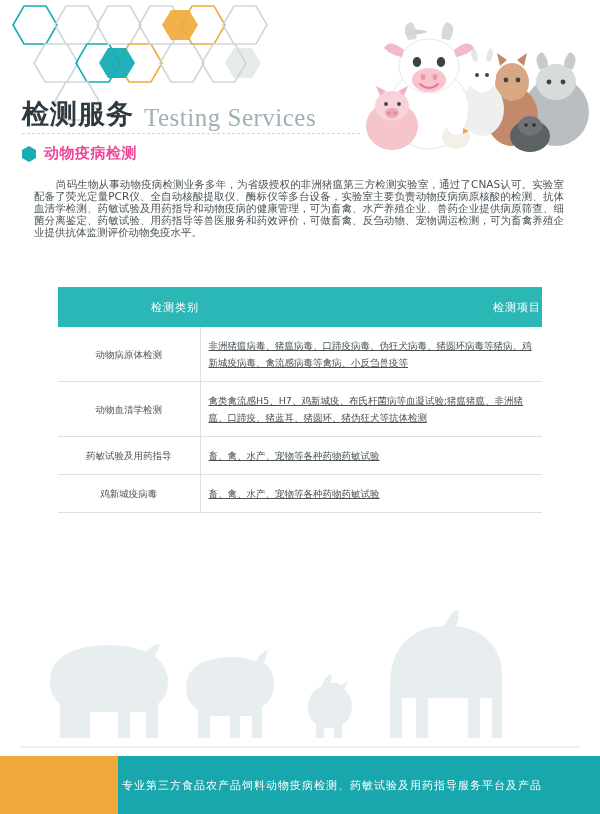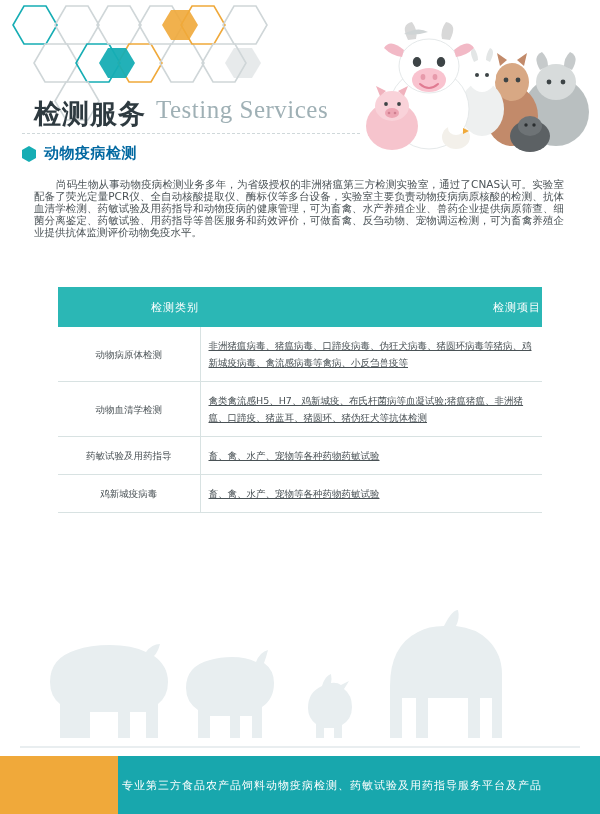--- a/index.html
+++ b/index.html
@@ -39,24 +39,24 @@
     right: 6px;
     top: 4px;
     width: 260px;
     height: 150px;
     pointer-events: none;
   }
 
   
   .title-row {
     position: absolute;
-    left: 34px;
+    left: 22px;
     top: 96px;
     display: flex;
-    align-items: flex-start;
+    align-items: flex-end;
   }
   .title-cn {
     font-family: "DejaVu Sans", sans-serif;
     font-size: 27px;
     font-weight: bold;
     color: #2e3a40;
     letter-spacing: 1px;
   }
   .title-en {
     font-family: "Liberation Serif", serif;
@@ -85,21 +85,21 @@
   .hex-bullet {
     width: 14px;
     height: 16px;
     margin-right: 8px;
     display: inline-block;
   }
   .section-title {
     font-family: "DejaVu Sans", sans-serif;
     font-size: 15px;
     font-weight: bold;
-    color: #0369a1;
+    color: #ec4899;
     letter-spacing: 0.5px;
   }
 
   
   .para {
     position: absolute;
     left: 34px;
     top: 178px;
     width: 530px;
     font-family: "DejaVu Sans", sans-serif;

